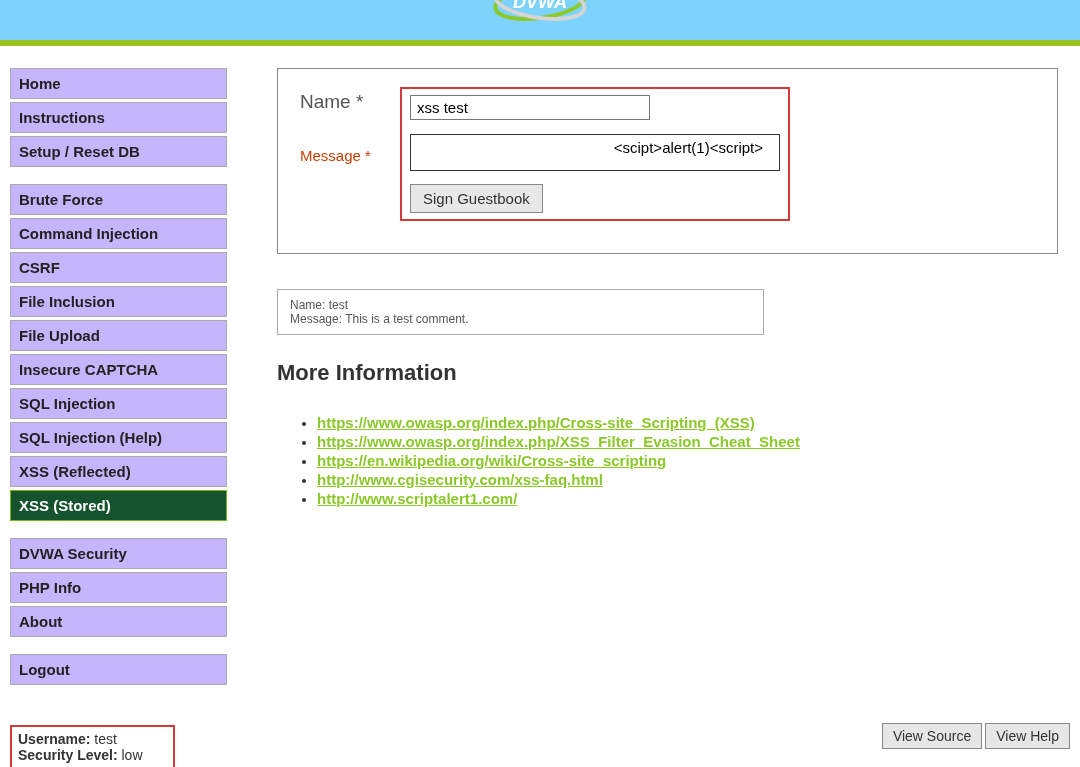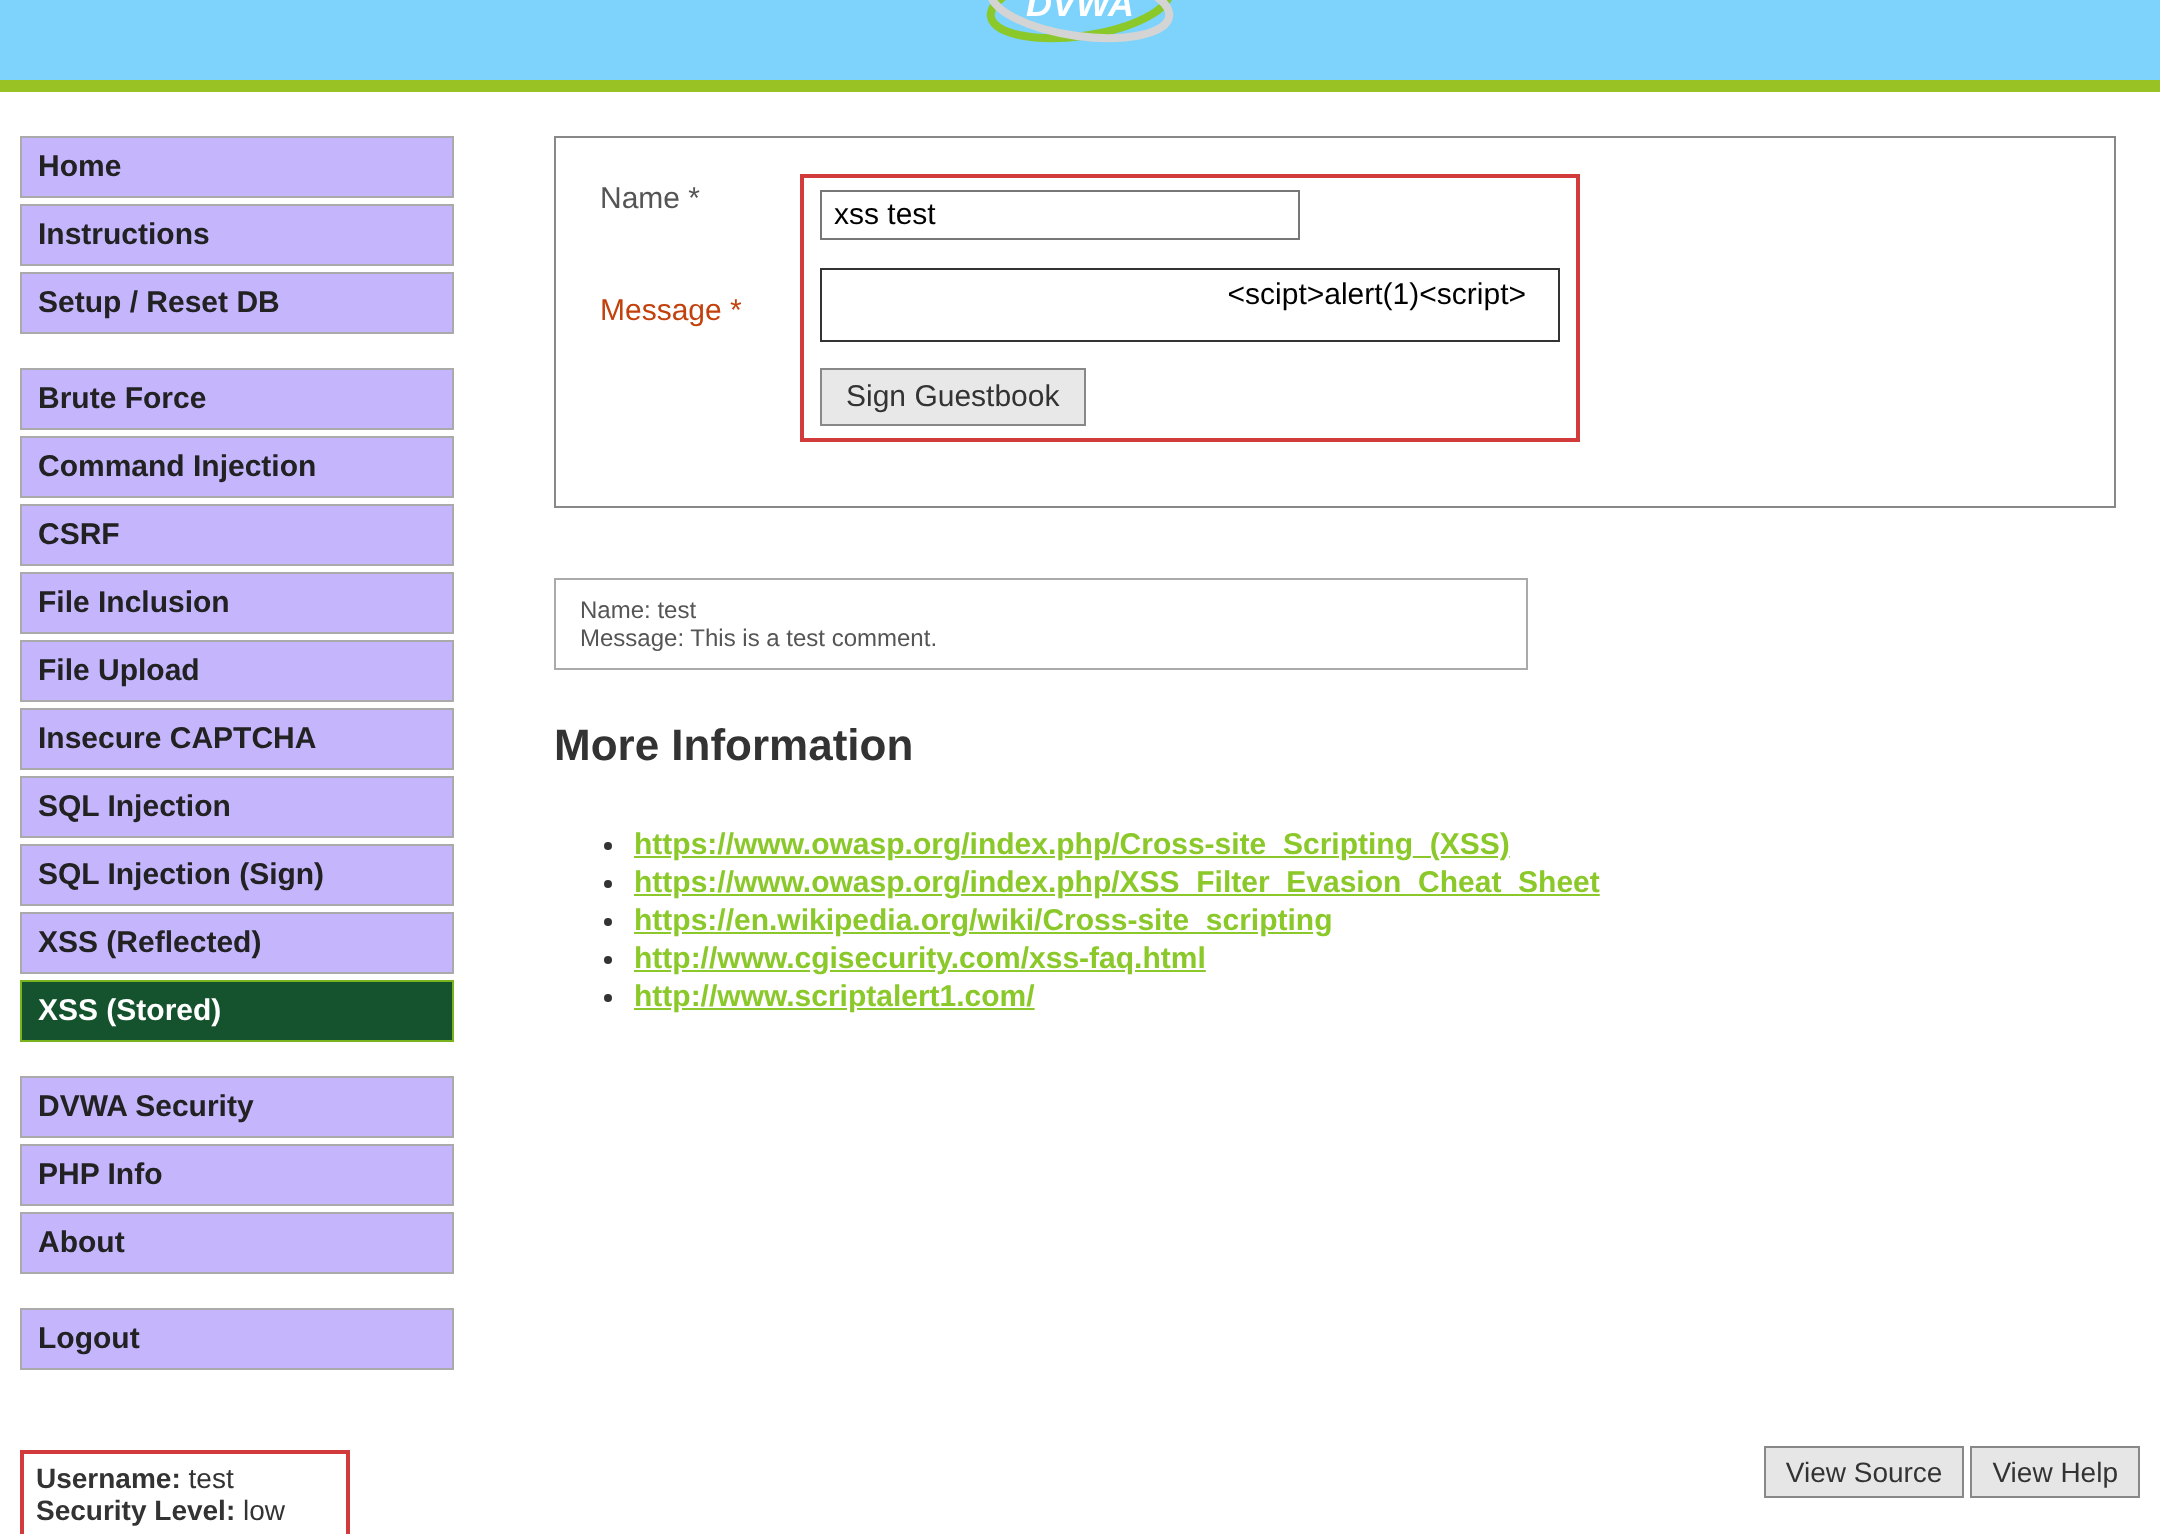--- a/index.html
+++ b/index.html
@@ -85,21 +85,21 @@
   }
   .form-highlight {
     border: 2px solid #d23b3b;
     padding: 6px 8px 6px 8px;
     display: inline-block;
   }
   .form-row { display:flex; align-items:flex-start; margin-bottom: 14px;}
   .form-row label {
     width: 100px;
     color: #555;
-    font-size: 15px;
+    font-size: 19px;
     padding-top: 4px;
   }
   .name-input {
     width: 240px;
     border: 1px solid #777;
     padding: 3px 6px;
     font-size: 15px;
     font-family: inherit;
   }
   .msg-input {
@@ -186,21 +186,21 @@
     </div>
 
     <div class="menu-group">
       <a class="menu-item">Brute Force</a>
       <a class="menu-item">Command Injection</a>
       <a class="menu-item">CSRF</a>
       <a class="menu-item">File Inclusion</a>
       <a class="menu-item">File Upload</a>
       <a class="menu-item">Insecure CAPTCHA</a>
       <a class="menu-item">SQL Injection</a>
-      <a class="menu-item">SQL Injection (Sign)</a>
+      <a class="menu-item">SQL Injection (Help)</a>
       <a class="menu-item">XSS (Reflected)</a>
       <a class="menu-item active">XSS (Stored)</a>
     </div>
 
     <div class="menu-group">
       <a class="menu-item">DVWA Security</a>
       <a class="menu-item">PHP Info</a>
       <a class="menu-item">About</a>
     </div>
 

